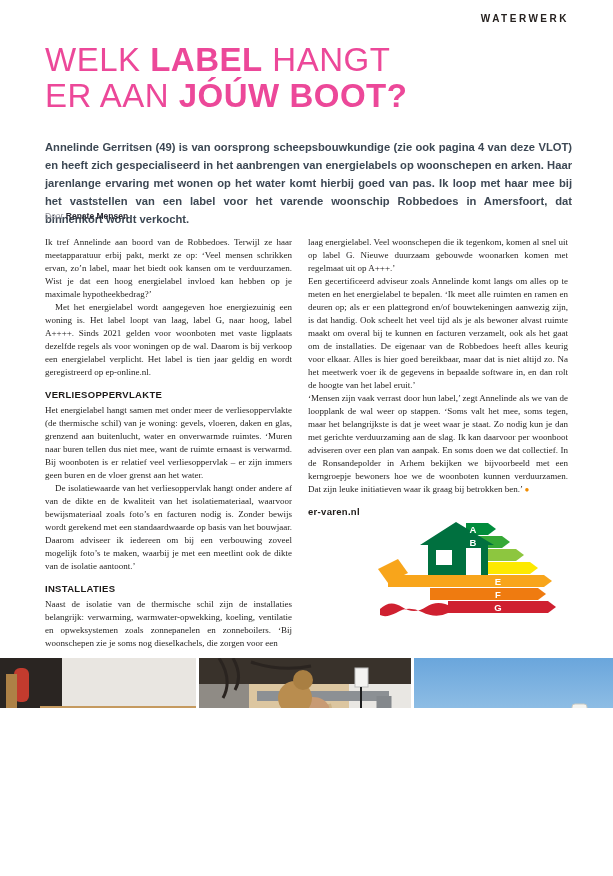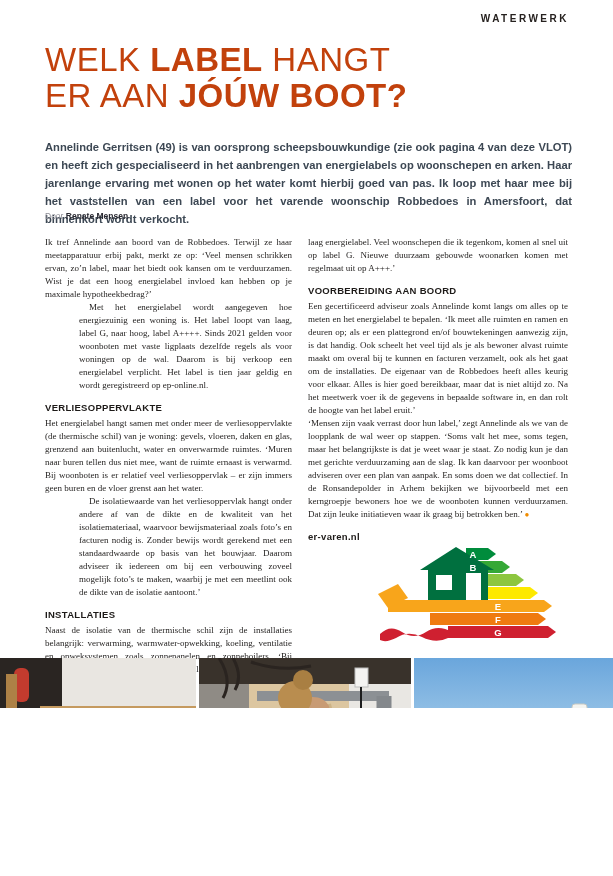--- a/index.html
+++ b/index.html
@@ -1,31 +1,31 @@
 <!DOCTYPE html>
 <html><head>
 <meta charset="utf-8">
 <style>
   html,body{margin:0;padding:0;background:#fff;}
   .page{position:relative;width:613px;height:708px;background:#ffffff;overflow:hidden;
         font-family:"Liberation Sans",sans-serif;color:#211f1e;}
   .kicker{position:absolute;top:13px;right:44px;font-size:10px;font-weight:700;
           letter-spacing:2.5px;color:#26211f;}
   .title{position:absolute;left:45px;top:42px;font-size:33px;line-height:36px;
-         letter-spacing:.5px;color:#c2410c;font-weight:400;}
+         letter-spacing:.5px;color:#ec4899;font-weight:400;}
   .title b{font-weight:800;}
   .intro{position:absolute;left:45px;top:127px;width:527px;font-size:11.2px;line-height:18px;
          font-weight:700;color:#3d4854;text-align:justify;}
   .byline{position:absolute;left:45px;top:211px;font-size:8.5px;color:#8c8c94;}
   .byline b{color:#2b2b33;}
   .cols{position:absolute;left:45px;top:236px;width:523px;height:420px;display:flex;gap:16px;}
   .col{width:50%;font-family:"Liberation Serif",serif;font-size:9px;line-height:13px;
        text-align:justify;color:#201e1d;}
   .col p{margin:0;}
-  .col p.ind{text-indent:10px;margin-left:34px;}
+  .col p.ind{text-indent:10px;}
   .col h3{font-family:"Liberation Sans",sans-serif;font-size:9.5px;letter-spacing:.3px;
           margin:9px 0 3px;color:#1d1a18;font-weight:800;}
   .site{font-family:"Liberation Sans",sans-serif;font-weight:800;font-size:10px;
         margin:12px 0 0;color:#1d1a18;}
   .dot{color:#f08c00;font-size:8px;}
   .logo{margin:0 0 0 70px;display:block;}
   .photos{position:absolute;left:0;top:658px;width:613px;height:174px;display:flex;gap:3px;}
   .photos svg{display:block;height:174px;}
   .footer{position:absolute;left:18px;top:846px;font-size:11px;color:#3c4856;}
   .footer .sep{color:#9aa2ab;margin:0 3px;}
@@ -52,21 +52,20 @@
       <p>Ik tref Annelinde aan boord van de Robbedoes. Terwijl ze haar meetapparatuur erbij pakt, merkt ze op: ‘Veel mensen schrikken ervan, zo’n label, maar het biedt ook kansen om te verduurzamen. Wist je dat een hoog energielabel invloed kan hebben op je maximale hypotheekbedrag?’</p>
       <p class="ind">Met het energielabel wordt aangegeven hoe energiezuinig een woning is. Het label loopt van laag, label G, naar hoog, label A++++. Sinds 2021 gelden voor woonboten met vaste ligplaats dezelfde regels als voor woningen op de wal. Daarom is bij verkoop een energielabel verplicht. Het label is tien jaar geldig en wordt geregistreerd op ep-online.nl.</p>
       <h3>VERLIESOPPERVLAKTE</h3>
       <p>Het energielabel hangt samen met onder meer de verliesoppervlakte (de thermische schil) van je woning: gevels, vloeren, daken en glas, grenzend aan buitenlucht, water en onverwarmde ruimtes. ‘Muren naar buren tellen dus niet mee, want de ruimte ernaast is verwarmd. Bij woonboten is er relatief veel verliesoppervlak – er zijn immers geen buren en de vloer grenst aan het water.</p>
       <p class="ind">De isolatiewaarde van het verliesoppervlak hangt onder andere af van de dikte en de kwaliteit van het isolatiemateriaal, waarvoor bewijsmateriaal zoals foto’s en facturen nodig is. Zonder bewijs wordt gerekend met een standaardwaarde op basis van het bouwjaar. Daarom adviseer ik iedereen om bij een verbouwing zoveel mogelijk foto’s te maken, waarbij je met een meetlint ook de dikte van de isolatie aantoont.’</p>
       <h3>INSTALLATIES</h3>
       <p>Naast de isolatie van de thermische schil zijn de installaties belangrijk: verwarming, warmwater-opwekking, koeling, ventilatie en opweksystemen zoals zonnepanelen en zonneboilers. ‘Bij woonschepen zie je soms nog dieselkachels, die zorgen voor een</p>
     </div>
     <div class="col">
       <p>laag energielabel. Veel woonschepen die ik tegenkom, komen al snel uit op label G. Nieuwe duurzaam gebouwde woonarken komen met regelmaat uit op A+++.’</p>
-      <h3>VOORBEREIDING AAN BOORD</h3>
       <p>Een gecertificeerd adviseur zoals Annelinde komt langs om alles op te meten en het energielabel te bepalen. ‘Ik meet alle ruimten en ramen en deuren op; als er een plattegrond en/of bouwtekeningen aanwezig zijn, is dat handig. Ook scheelt het veel tijd als je als bewoner alvast ruimte maakt om overal bij te kunnen en facturen verzamelt, ook als het gaat om de installaties. De eigenaar van de Robbedoes heeft alles keurig voor elkaar. Alles is hier goed bereikbaar, maar dat is niet altijd zo. Na het meetwerk voer ik de gegevens in bepaalde software in, en dan rolt de hoogte van het label eruit.’</p>
       <p><span>‘Mensen zijn vaak verrast door hun label,’ zegt Annelinde als we van de loopplank de wal weer op stappen. ‘Soms valt het mee, soms tegen, maar het belangrijkste is dat je weet waar je staat. Zo nodig kun je dan met gerichte verduurzaming aan de slag. Ik kan daarvoor per woonboot adviseren over een plan van aanpak. En soms doen we dat collectief. In de Ronsandepolder in Arhem bekijken we bijvoorbeeld met een kerngroepje bewoners hoe we de woonboten kunnen verduurzamen. Dat zijn leuke initiatieven waar ik graag bij betrokken ben.’ </span><span class="dot">●</span></p>
       <h3 class="site">er-varen.nl</h3>
 
       <svg class="logo" width="190" height="100" viewBox="0 0 190 100">
 
         <path d="M0,48 L20,38 L30,52 L10,62 Z" fill="#f8a51b"></path>
 
         <polygon points="88,2 110,2 118,8 110,14 88,14" fill="#008c3c"></polygon>
         <polygon points="88,15 124,15 132,21 124,27 88,27" fill="#35a836"></polygon>

